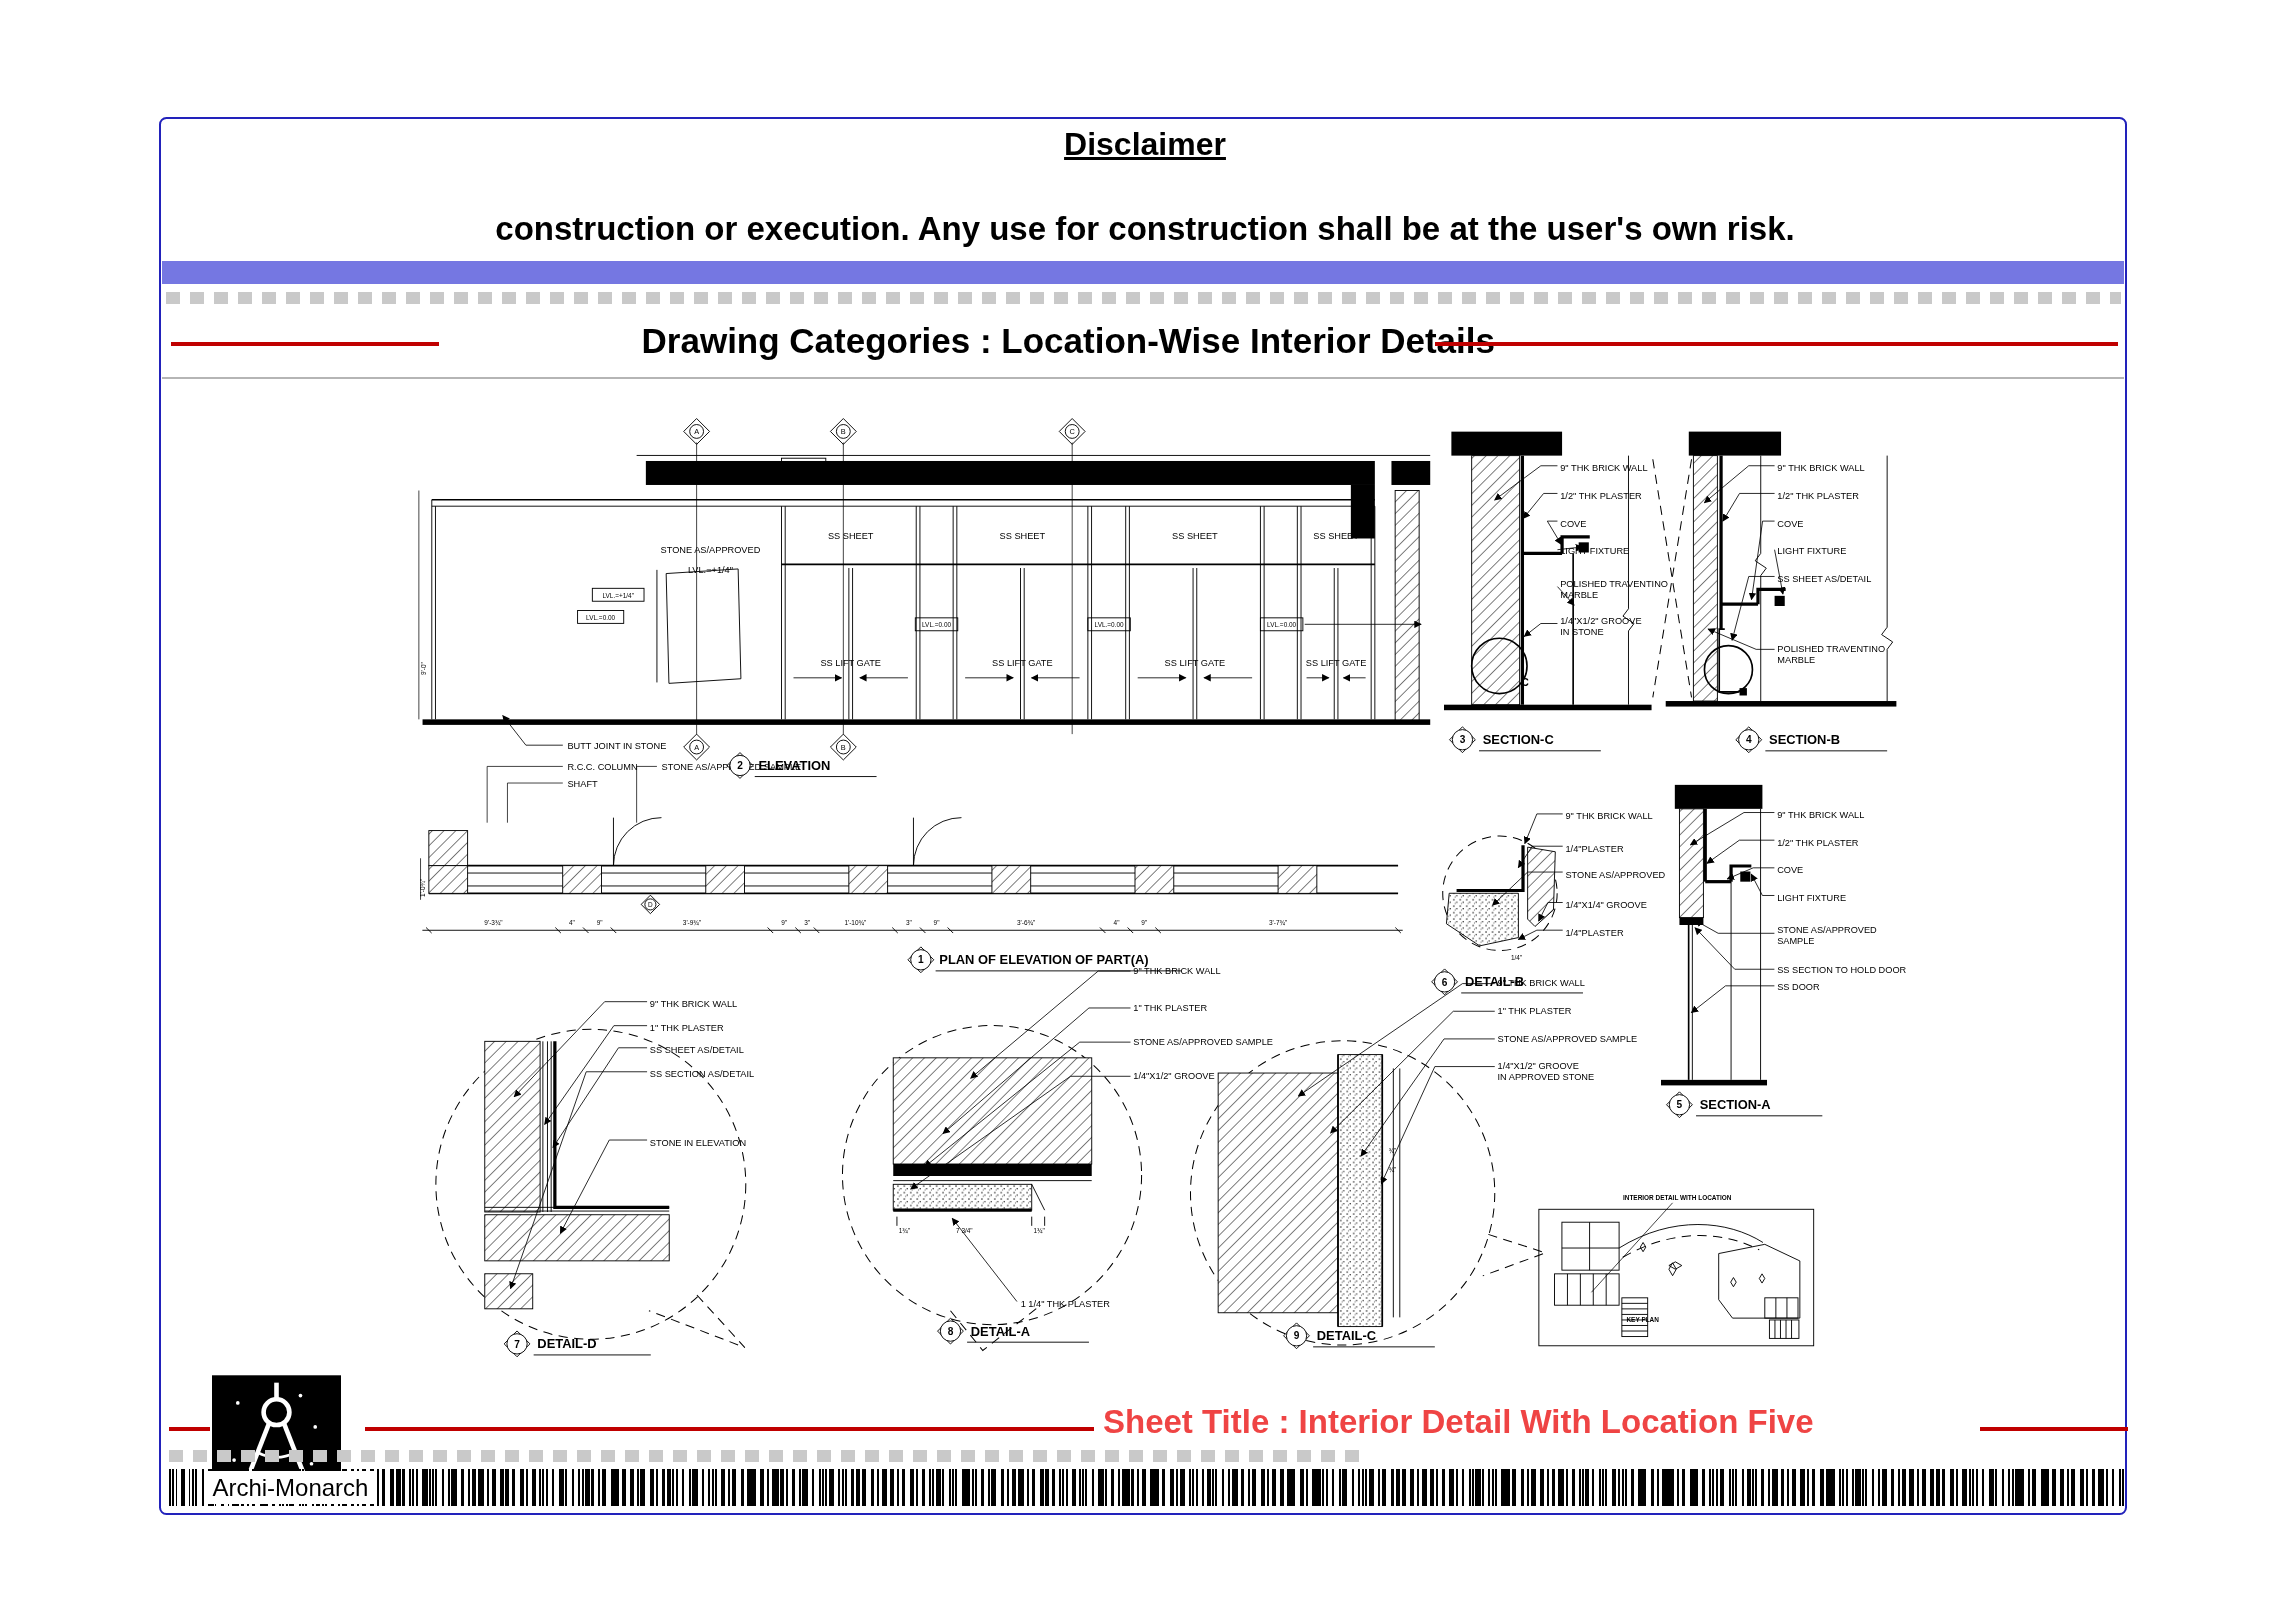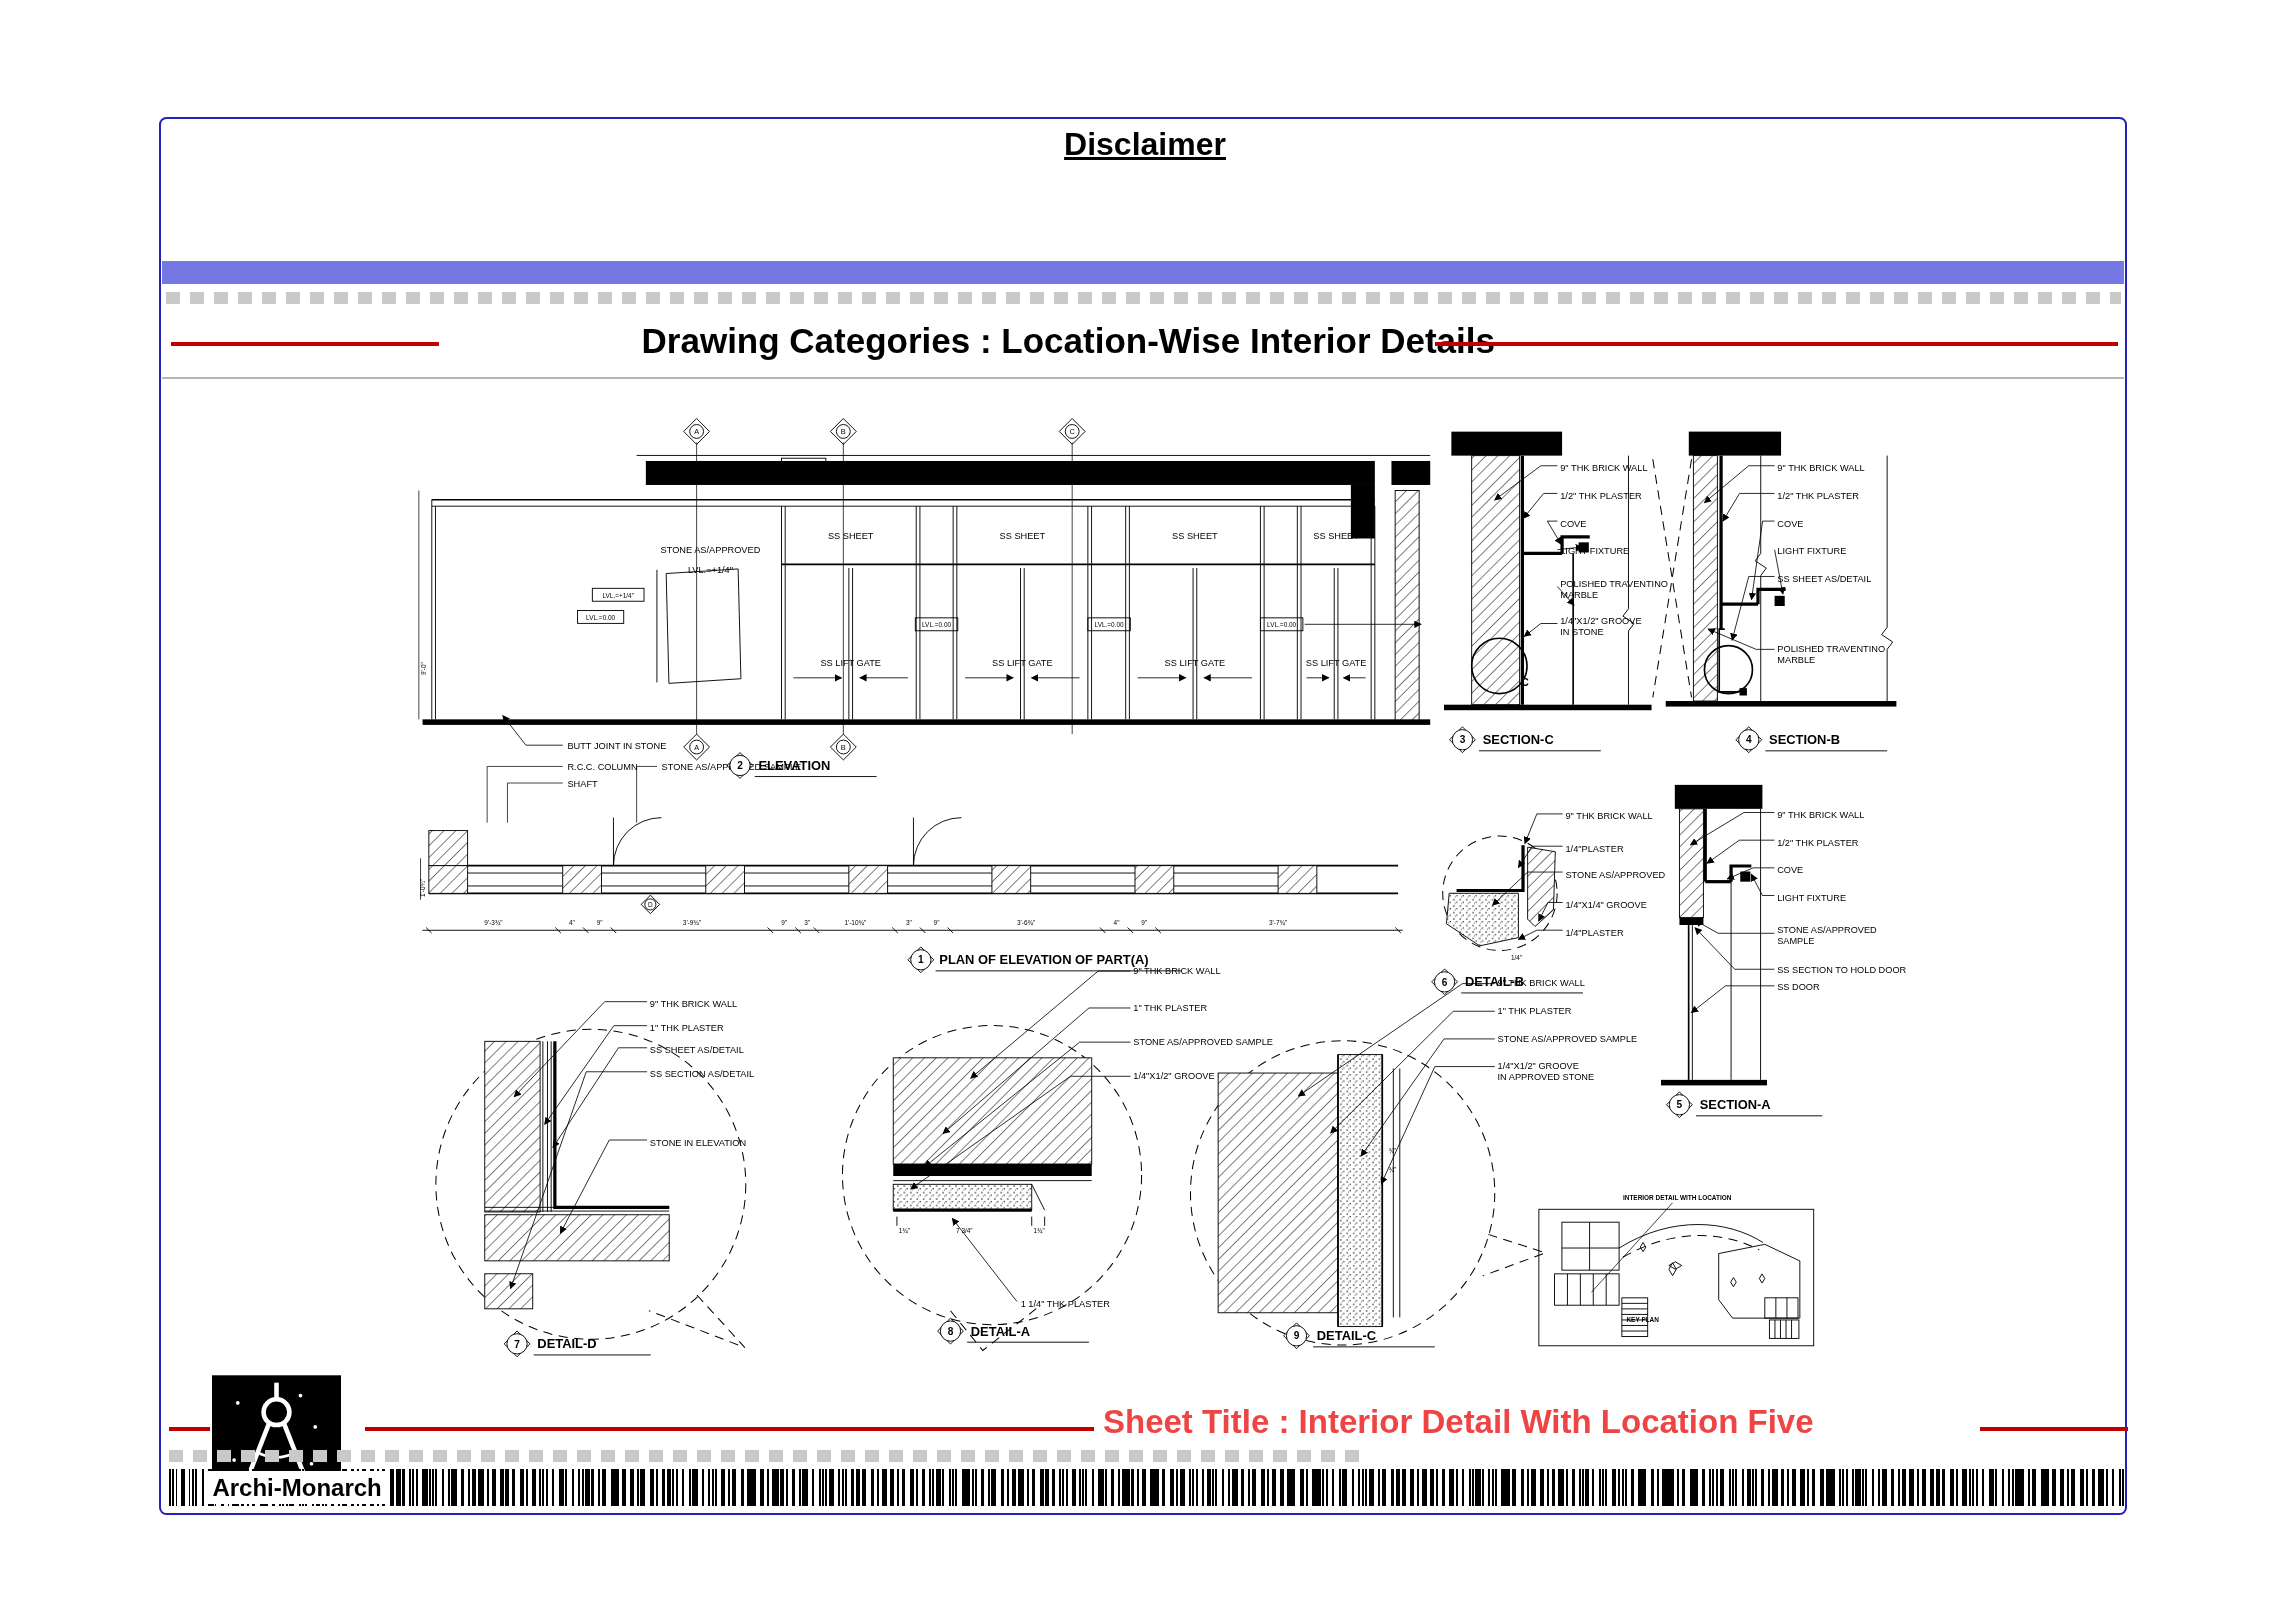--- a/index.html
+++ b/index.html
@@ -16,21 +16,21 @@
   .redline{height:3.7px;background:#c00000;}
   .cat-title{left:397px;top:321px;width:1098px;text-align:right;font-size:35px;font-weight:bold;color:#000;}
   .grayhr{left:162px;top:377px;width:1962px;height:1.8px;background:#b5b5b5;}
   .sheet-title{left:1103px;top:1403px;font-size:33px;font-weight:bold;color:#ef4444;white-space:nowrap;}
   .barcode{left:169px;top:1469px;width:1955px;height:37px;
      background-image:
        repeating-linear-gradient(90deg,#000 0 1.8px,transparent 1.8px 6.5px),
        repeating-linear-gradient(90deg,transparent 0 2.8px,#000 2.8px 4.6px,transparent 4.6px 10px),
        repeating-linear-gradient(90deg,transparent 0 12px,#000 12px 15.7px,transparent 15.7px 27px);}
   .brand{left:205px;top:1471px;height:33px;background:#fff;padding:0 7.4px;display:flex;
-         align-items:center;font-size:24px;font-weight:bold;color:#000;}
+         align-items:center;font-size:24px;font-weight:normal;color:#000;}
   .dwg{position:absolute;}
   svg text{font-family:"Liberation Sans",sans-serif;}
   .t{stroke:#000;stroke-width:1;fill:none;}
   .t08{stroke:#000;stroke-width:0.8;fill:none;}
   .t2{stroke:#000;stroke-width:1.8;fill:none;}
   .t3{stroke:#000;stroke-width:3.5;fill:none;}
   .dsh{stroke:#000;stroke-width:1.1;fill:none;stroke-dasharray:10 7;}
   .lb{font-size:10px;fill:#000;}
   .lbs{font-size:7px;fill:#000;}
   .ttl{font-size:14px;font-weight:bold;fill:#000;}
@@ -61,20 +61,21 @@
       </pattern>
       <marker id="arr" markerWidth="9" markerHeight="9" refX="8" refY="4.5" orient="auto">
         <path d="M0,0 L9,4.5 L0,9 z" fill="#000"></path>
       </marker>
     </defs>
   </svg>
 
   <div class="frame"></div>
 
   <div class="abs disc-title">Disclaimer</div>
+  <div class="abs disc-line" style="top:210px">construction or execution. Any use for construction shall be at the user's own risk.</div>
   <div class="abs purple-bar"></div>
   <div class="abs dashstrip" style="left:166px;top:292px;width:1955px"></div>
   <div class="abs redline" style="left:171px;top:342px;width:268px"></div>
   <div class="abs cat-title">Drawing Categories : Location-Wise Interior Details</div>
   <div class="abs redline" style="left:1435px;top:342px;width:683px"></div>
   <div class="abs grayhr"></div>
 
   <svg class="dwg" style="left:415px;top:389px" width="1020" height="454" viewBox="0 0 1105 492">
     <g>
       <line class="t08" x1="305" y1="58" x2="305" y2="374"></line>

